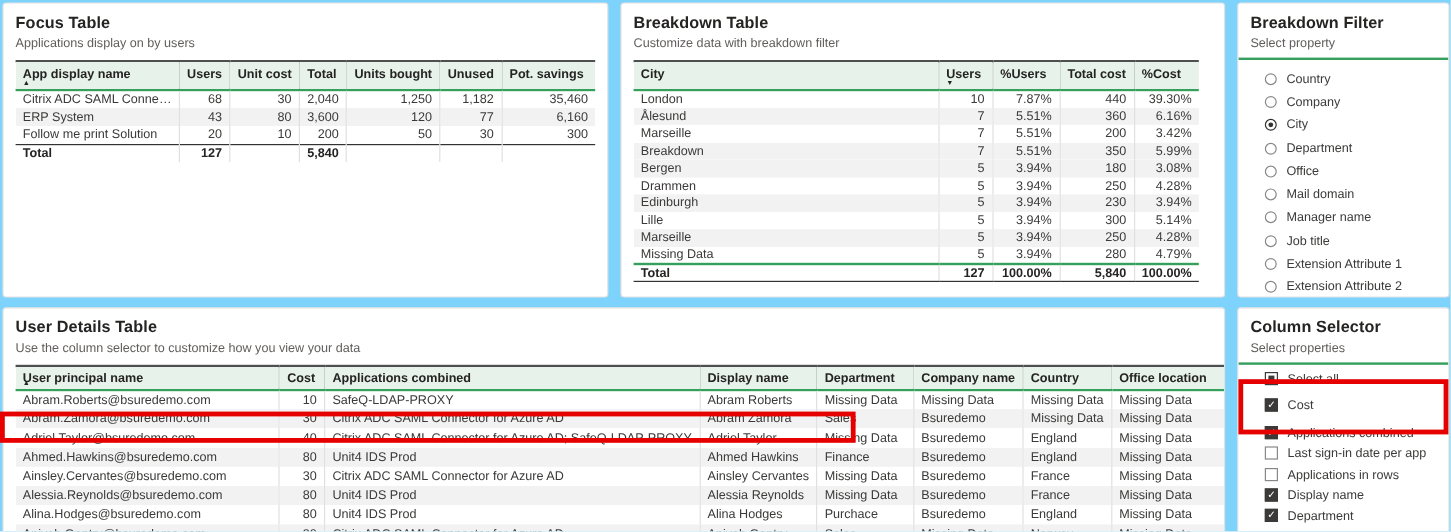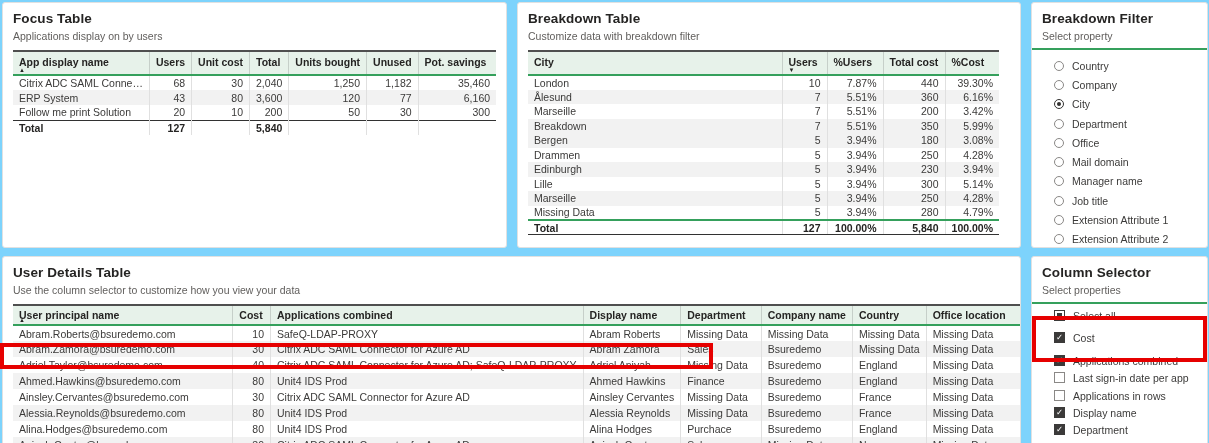--- a/index.html
+++ b/index.html
@@ -309,21 +309,21 @@
             <td class="">Abram Zamora</td>
             <td class="">Sales</td>
             <td class="">Bsuredemo</td>
             <td class="">Missing Data</td>
             <td class="">Missing Data</td>
           </tr>
           <tr class="">
             <td class="">Adriel.Taylor@bsuredemo.com</td>
             <td class="r">40</td>
             <td class="">Citrix ADC SAML Connector for Azure AD; SafeQ-LDAP-PROXY</td>
-            <td class="">Adriel Aniyah</td>
+            <td class="">Adriel Taylor</td>
             <td class="">Missing Data</td>
             <td class="">Bsuredemo</td>
             <td class="">England</td>
             <td class="">Missing Data</td>
           </tr>
           <tr class="alt">
             <td class="">Ahmed.Hawkins@bsuredemo.com</td>
             <td class="r">80</td>
             <td class="">Unit4 IDS Prod</td>
             <td class="">Ahmed Hawkins</td>

